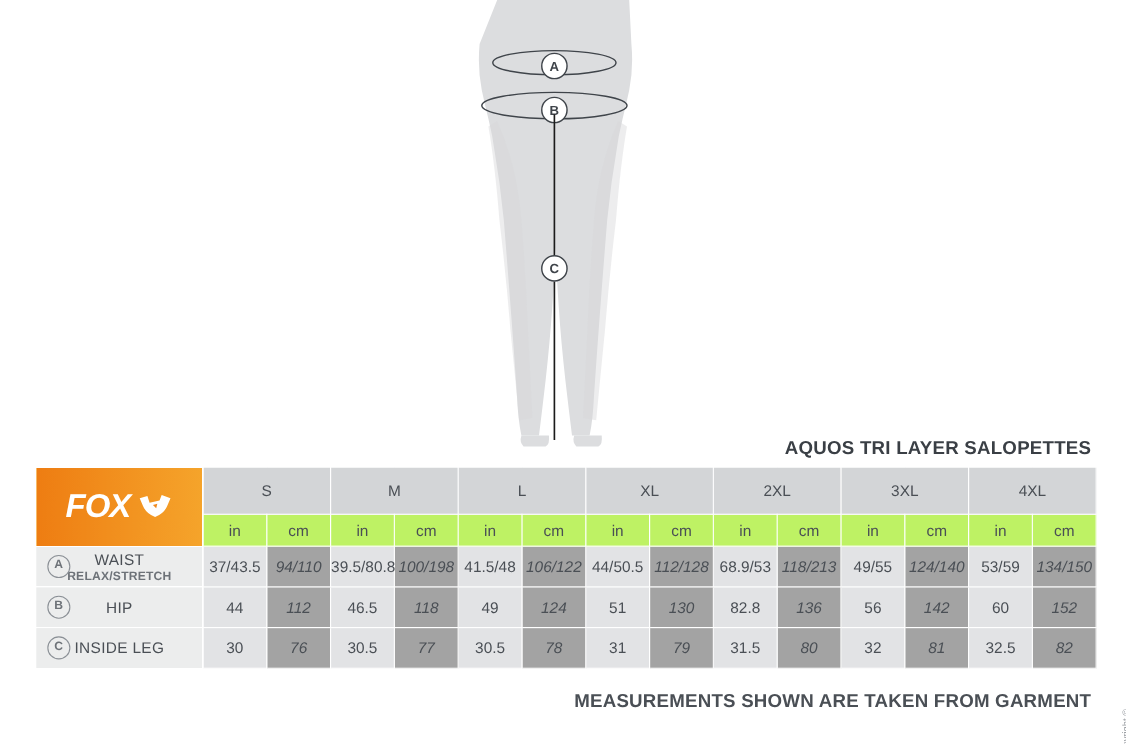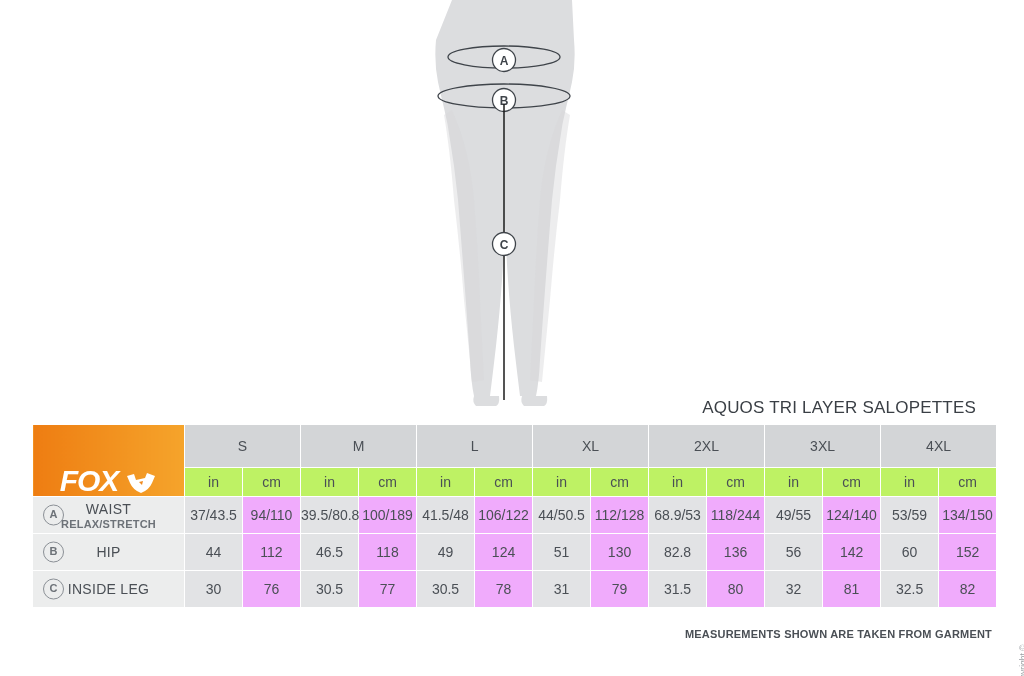--- a/index.html
+++ b/index.html
@@ -21,24 +21,24 @@
     left: 0;
     top: 0;
     width: 1024px;
     height: 412px;
   }
   #figure svg { display: block; }
 
   
   #chart-title {
     position: absolute;
-    right: 48px;
+    right: 32px;
     top: 398px;
     font-size: 17px;
-    font-weight: normal;
+    font-weight: bold;
     letter-spacing: .2px;
     color: #3a3f45;
     text-align: center;
     white-space: nowrap;
   }
 
   
   #size-table {
     position: absolute;
     left: 32px;
@@ -55,21 +55,21 @@
     font-size: 14px;
     color: #4a4f55;
     font-weight: normal;
   }
 
   .row-size th, .row-size td { height: 42px; }
   .row-unit th, .row-unit td { height: 28px; }
   .row-data th, .row-data td { height: 36px; }
 
   .bg-a { background: #e2e3e5; margin-top: 26px; }   
-  .bg-b { background: #f0abfc; }   
+  .bg-b { background: #a3a3a3; font-style: italic; }   
   .bg-c { background: #eceded; }   
 
   .size-head {
     font-size: 17px;
     font-weight: bold;
     color: #3f444a;
     background: #d3d5d7;
   }
   .unit-head {
     font-size: 13px;
@@ -79,21 +79,21 @@
 
   
   .logo-cell {
     background: #f08a1e;
     background: linear-gradient(90deg,#ee7d12 0%, #f5a42b 100%);
     position: relative;
     padding: 0;
   }
   .logo-inner {
     display: flex;
-    align-items: flex-end;
+    align-items: center;
     justify-content: center;
     height: 100%;
     gap: 7px;
   }
   .fox-word {
     font-family: "Liberation Sans", sans-serif;
     font-weight: bold;
     font-style: italic;
     font-size: 30px;
     color: #ffffff;
@@ -133,21 +133,21 @@
     font-weight: bold;
     line-height: 17px;
     text-align: center;
   }
 
   
   #footer-note {
     position: absolute;
     right: 32px;
     top: 628px;
-    font-size: 11px;
+    font-size: 17px;
     font-weight: bold;
     color: #4a4f55;
     letter-spacing: .2px;
     white-space: nowrap;
   }
 
   
   #copyright {
     position: absolute;
     right: 6px;
@@ -266,27 +266,27 @@
 
   <tr class="row-data">
     <td class="label-cell bg-c">
       <span class="marker-circle">A</span>
       <span>WAIST</span>
       <span class="label-sub">RELAX/STRETCH</span>
     </td>
     <td class="bg-a">37/43.5</td>
     <td class="bg-b">94/110</td>
     <td class="bg-a">39.5/80.8</td>
-    <td class="bg-b">100/189</td>
+    <td class="bg-b">100/198</td>
     <td class="bg-a">41.5/48</td>
     <td class="bg-b">106/122</td>
     <td class="bg-a">44/50.5</td>
     <td class="bg-b">112/128</td>
     <td class="bg-a">68.9/53</td>
-    <td class="bg-b">118/244</td>
+    <td class="bg-b">118/213</td>
     <td class="bg-a">49/55</td>
     <td class="bg-b">124/140</td>
     <td class="bg-a">53/59</td>
     <td class="bg-b">134/150</td>
   </tr>
 
   <tr class="row-data">
     <td class="label-cell bg-c">
       <span class="marker-circle">B</span>
       <span>HIP</span>

